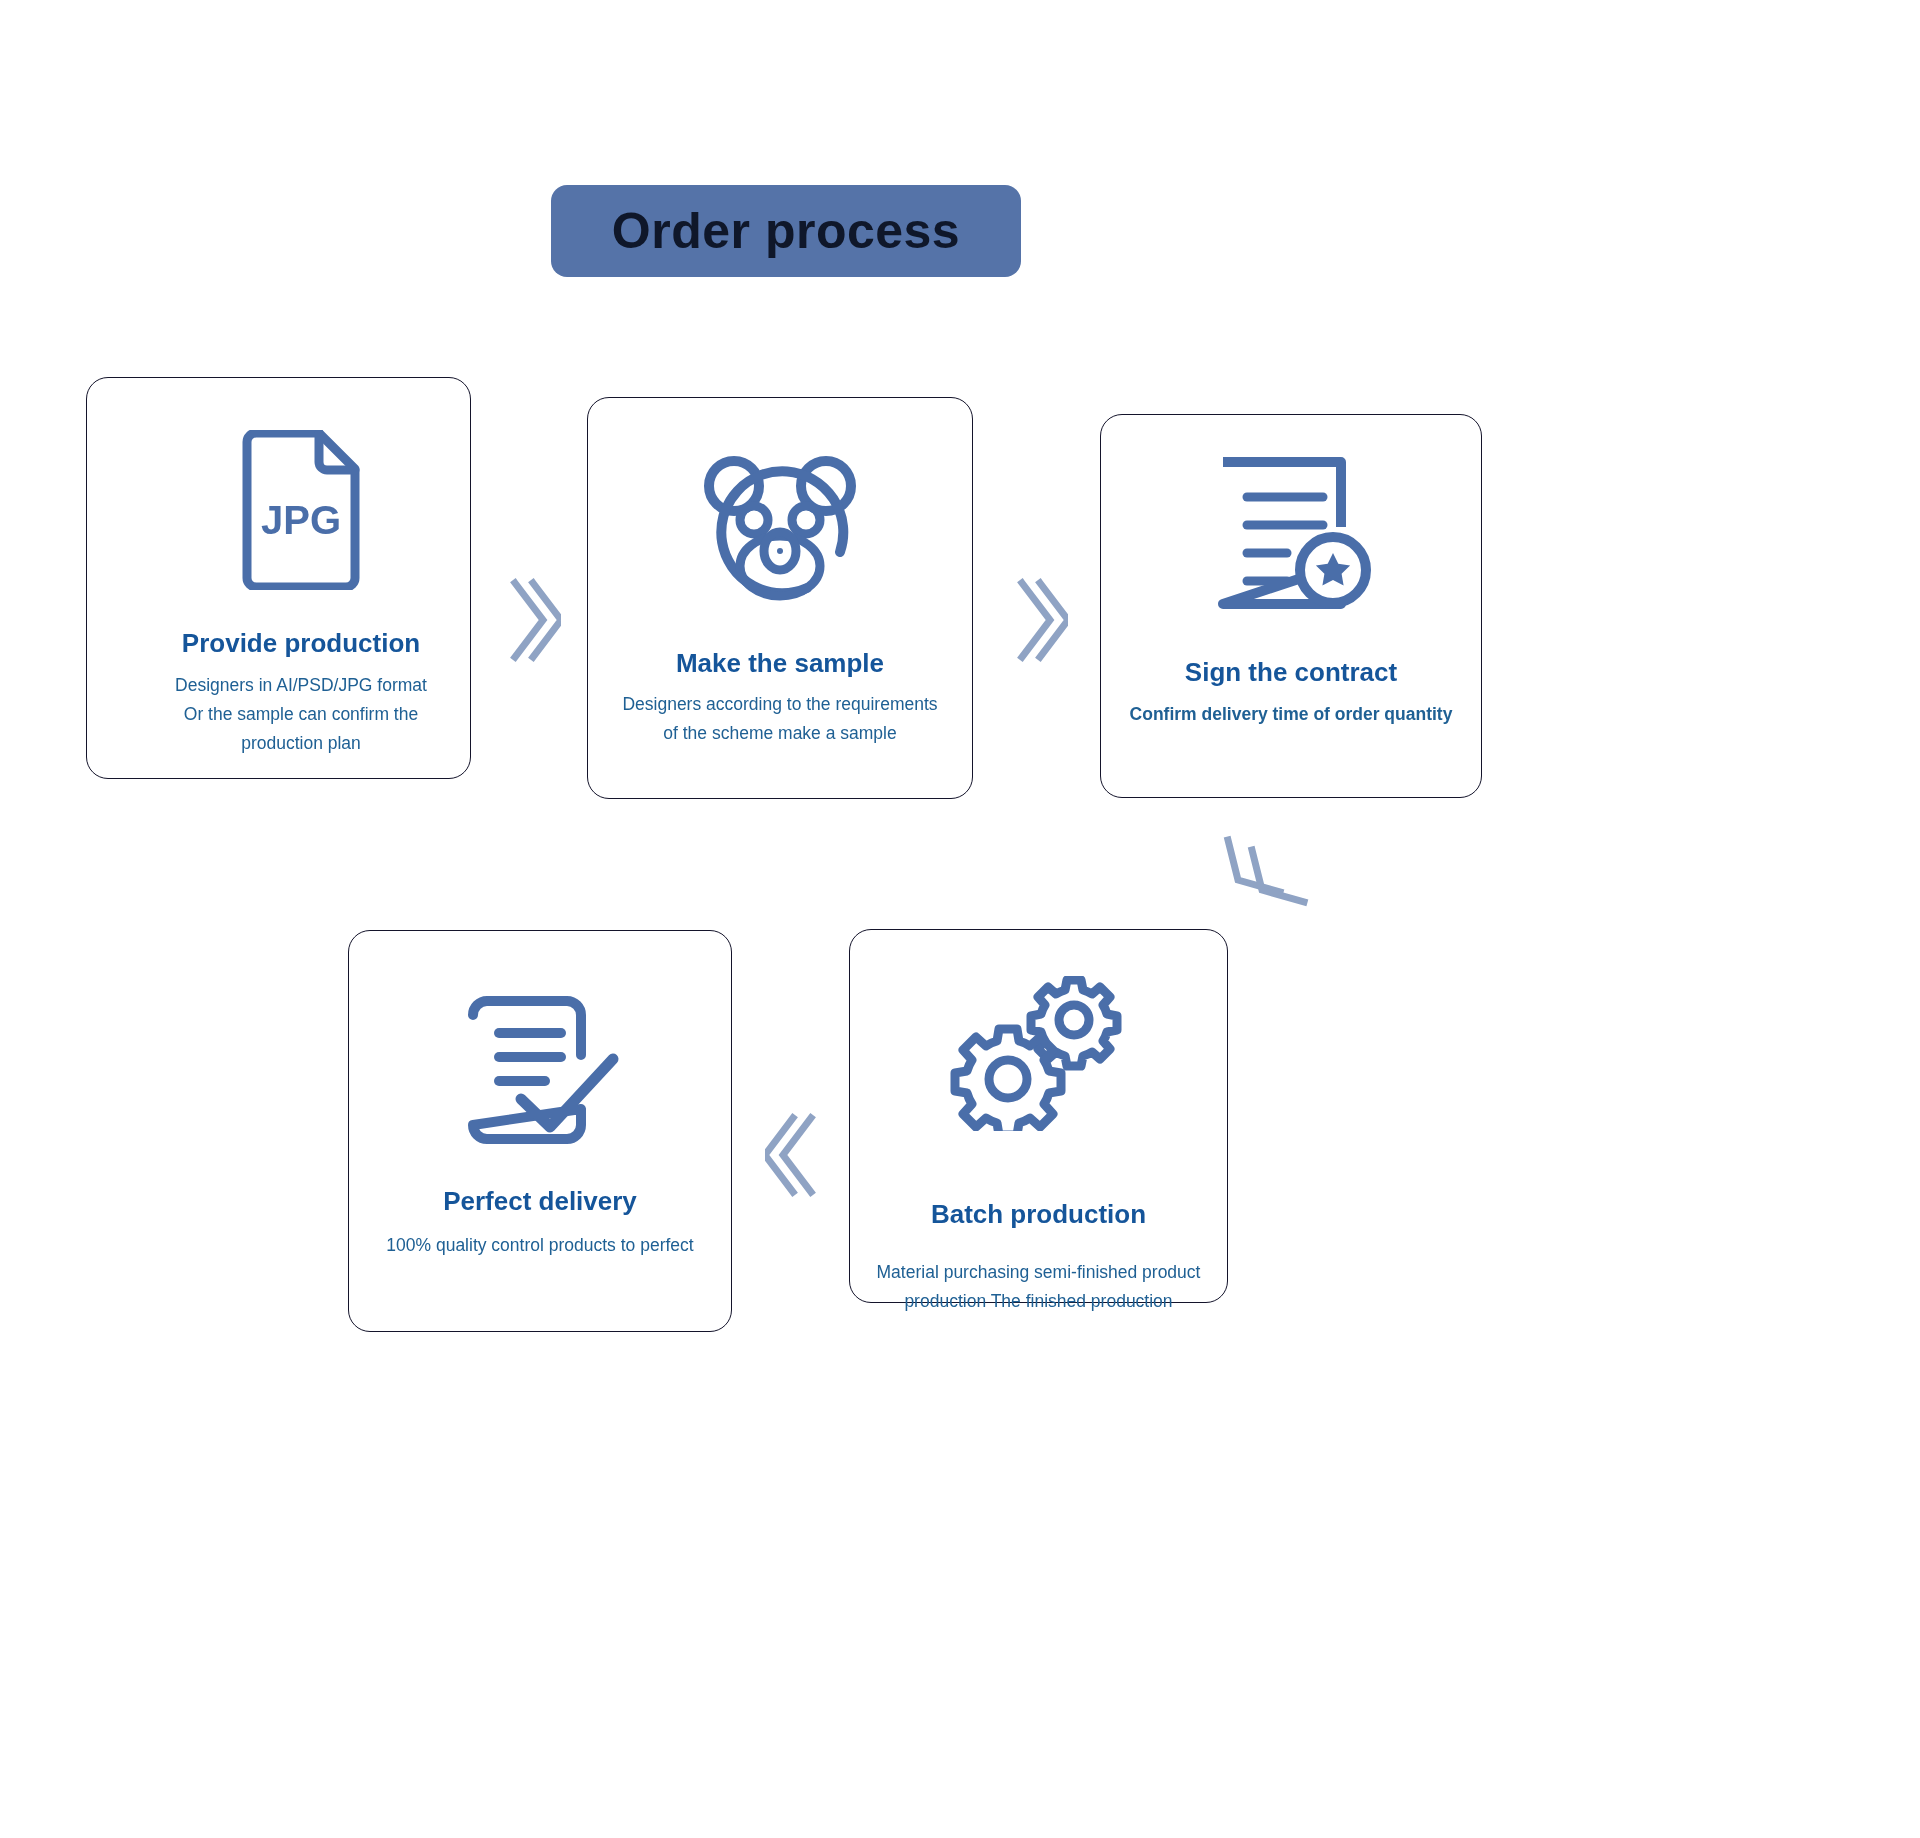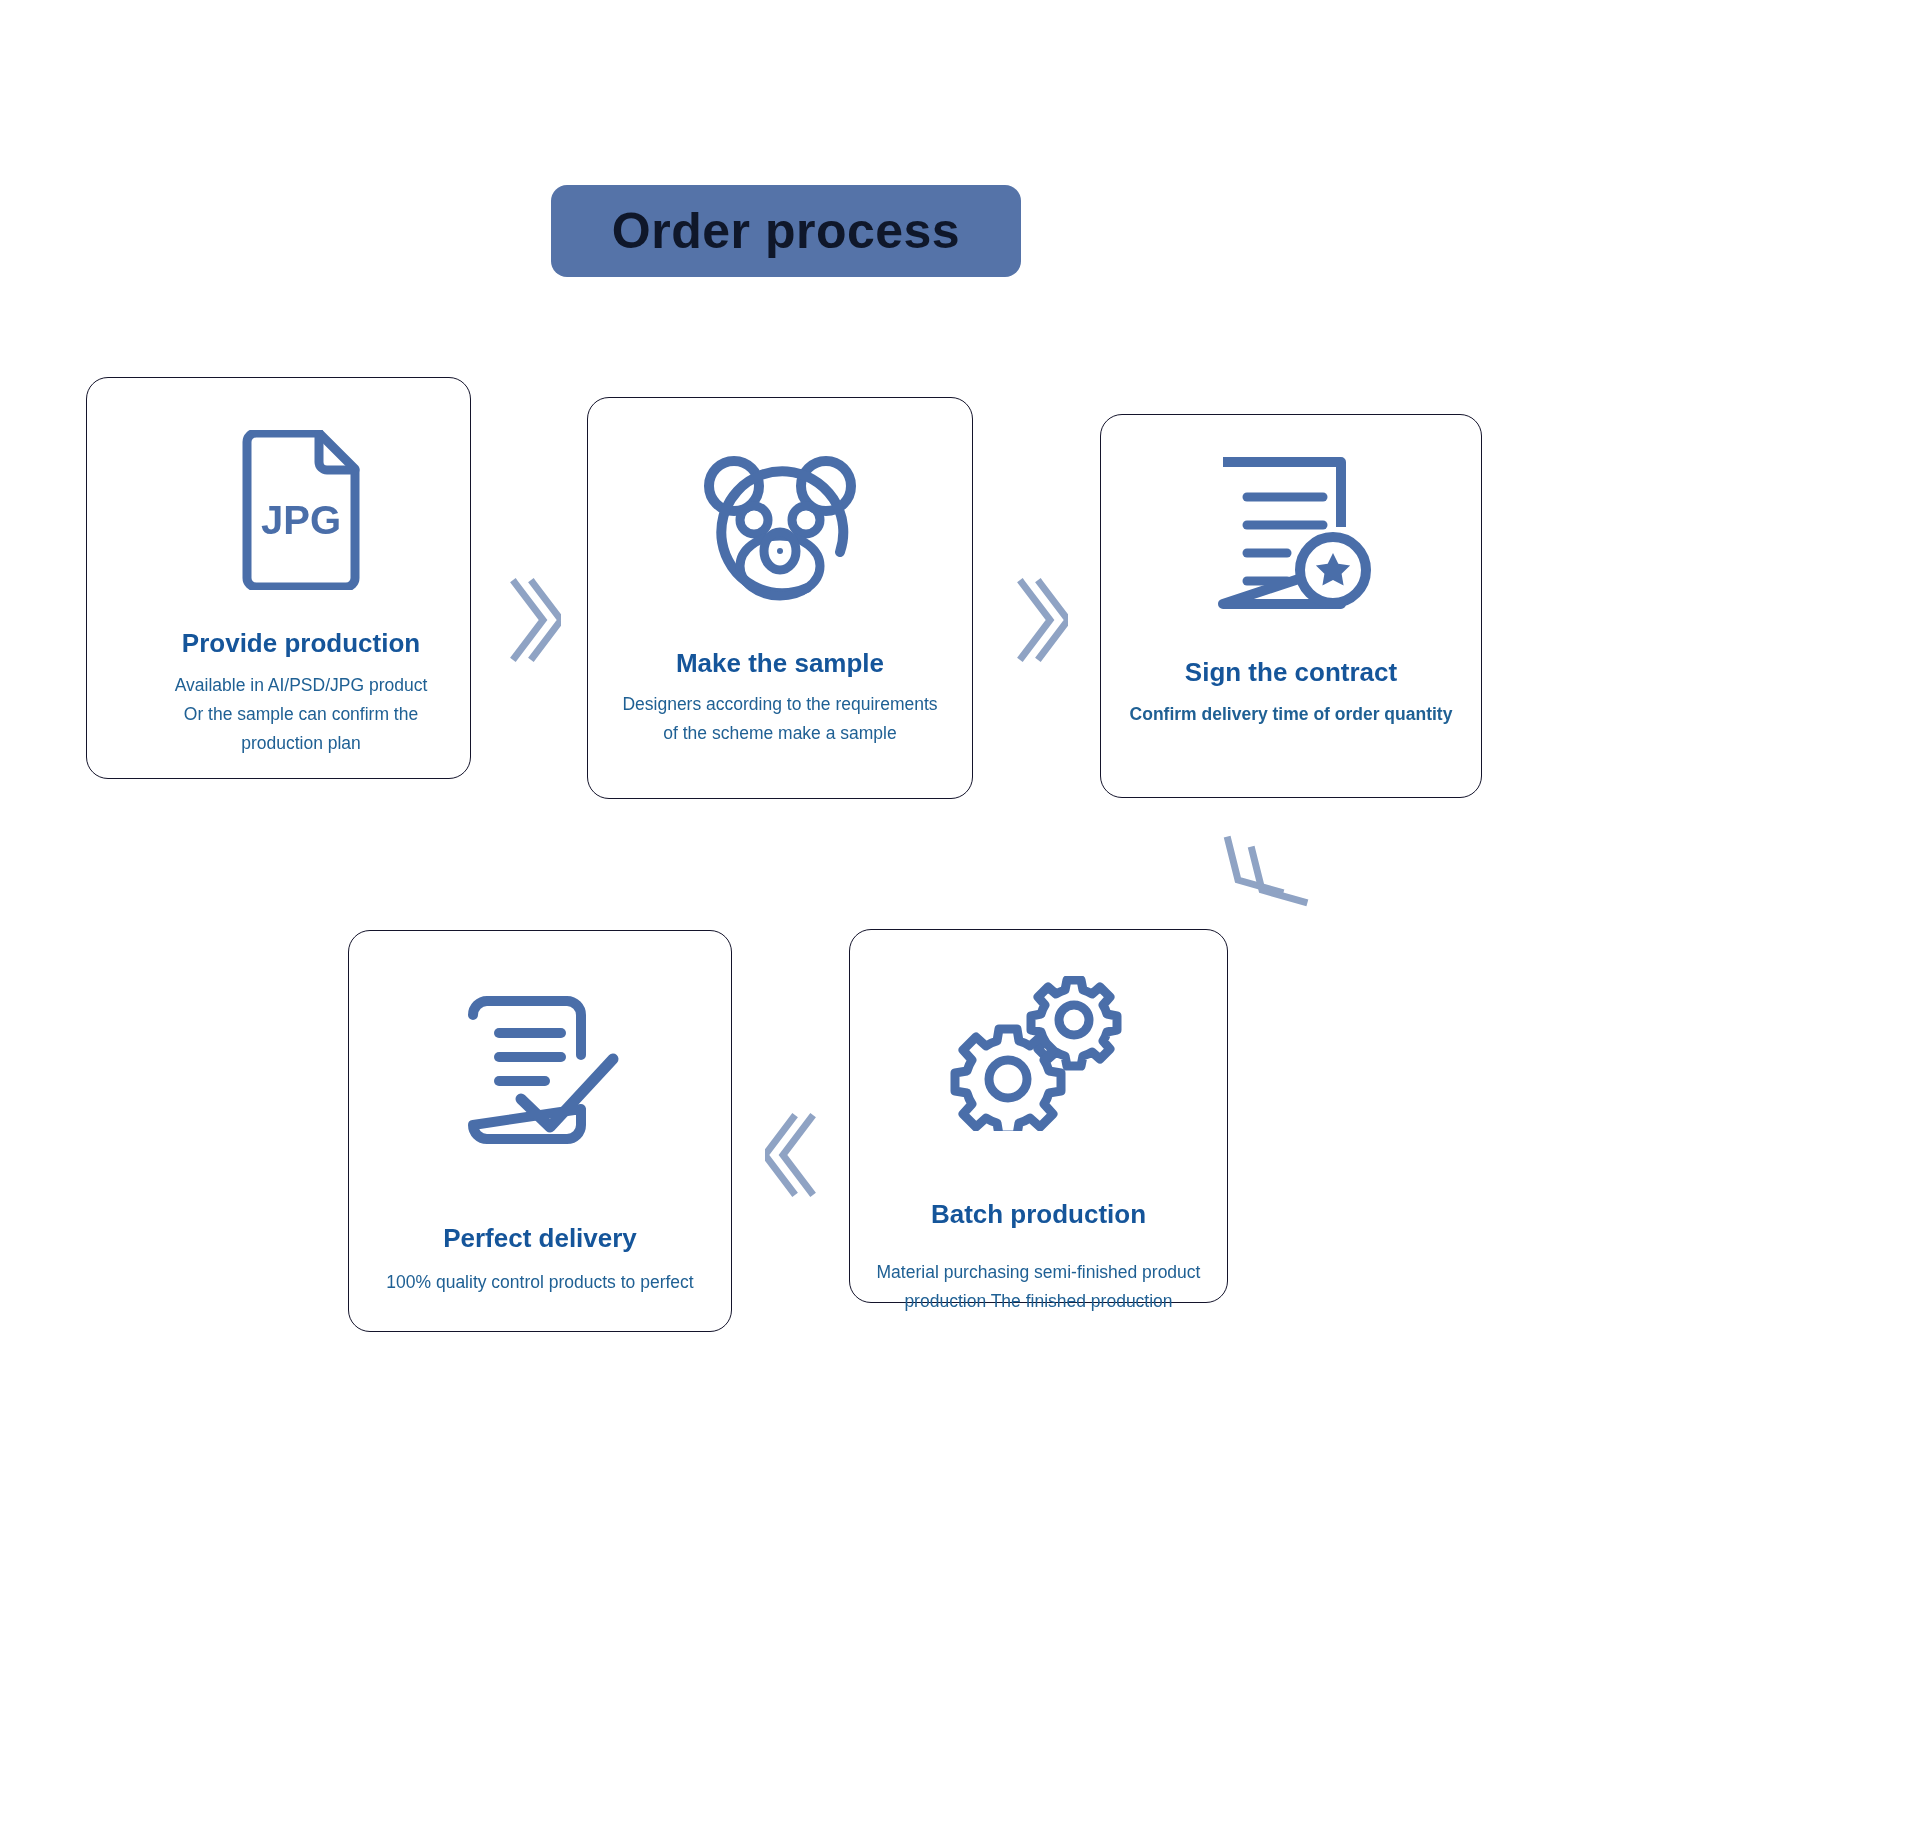--- a/index.html
+++ b/index.html
@@ -84,21 +84,21 @@
 
   #card-make-the-sample .icon-wrap { margin-top: 50px; }
   #card-make-the-sample .card-title { margin-top: 40px; }
   #card-make-the-sample .card-desc  { margin-top: 11px; }
 
   #card-sign-the-contract .icon-wrap { margin-top: 38px; }
   #card-sign-the-contract .card-title { margin-top: 44px; }
   #card-sign-the-contract .card-desc  { margin-top: 12px; font-weight: bold; }
 
   #card-perfect-delivery .icon-wrap { margin-top: 62px; }
-  #card-perfect-delivery .card-title { margin-top: 75px; }
+  #card-perfect-delivery .card-title { margin-top: 38px; }
   #card-perfect-delivery .card-desc  { margin-top: 14px; }
 
   #card-batch-production .icon-wrap { margin-top: 46px; }
   #card-batch-production .card-title { margin-top: 52px; }
   #card-batch-production .card-desc  { margin-top: 12px; }
 
   
   .arrow {
     position: absolute;
   }
@@ -117,21 +117,21 @@
 <div class="card" id="card-provide-information">
   <div class="icon-wrap">
     <svg width="128" height="160" viewBox="0 0 128 160">
       <path d="M10 12 a9 9 0 0 1 9 -9 H82 L118 39 V148 a9 9 0 0 1 -9 9 H19 a9 9 0 0 1 -9 -9 Z" fill="none" stroke="#4a6ea9" stroke-width="9" stroke-linejoin="round"></path>
       <path d="M82 3 V32 a8 8 0 0 0 8 8 H118" fill="none" stroke="#4a6ea9" stroke-width="9" stroke-linejoin="round" stroke-linecap="round"></path>
       <text x="64" y="104" fill="#4a6ea9" font-family="'Liberation Sans', sans-serif" font-size="40" font-weight="bold" text-anchor="middle">JPG</text>
     </svg>
   </div>
   <div class="card-title">Provide production</div>
   <div class="card-desc">
-    <div>Available in AI/PSD/JPG product</div>
+    <div>Designers in AI/PSD/JPG format</div>
     <div>Or the sample can confirm the production plan</div>
   </div>
 </div>
 
 <div class="card" id="card-make-the-sample">
   <div class="icon-wrap">
     <svg width="180" height="160" viewBox="0 0 180 160">
 
       <circle cx="44" cy="38" r="25" fill="none" stroke="#4a6ea9" stroke-width="10"></circle>
       <circle cx="136" cy="38" r="25" fill="none" stroke="#4a6ea9" stroke-width="10"></circle>

